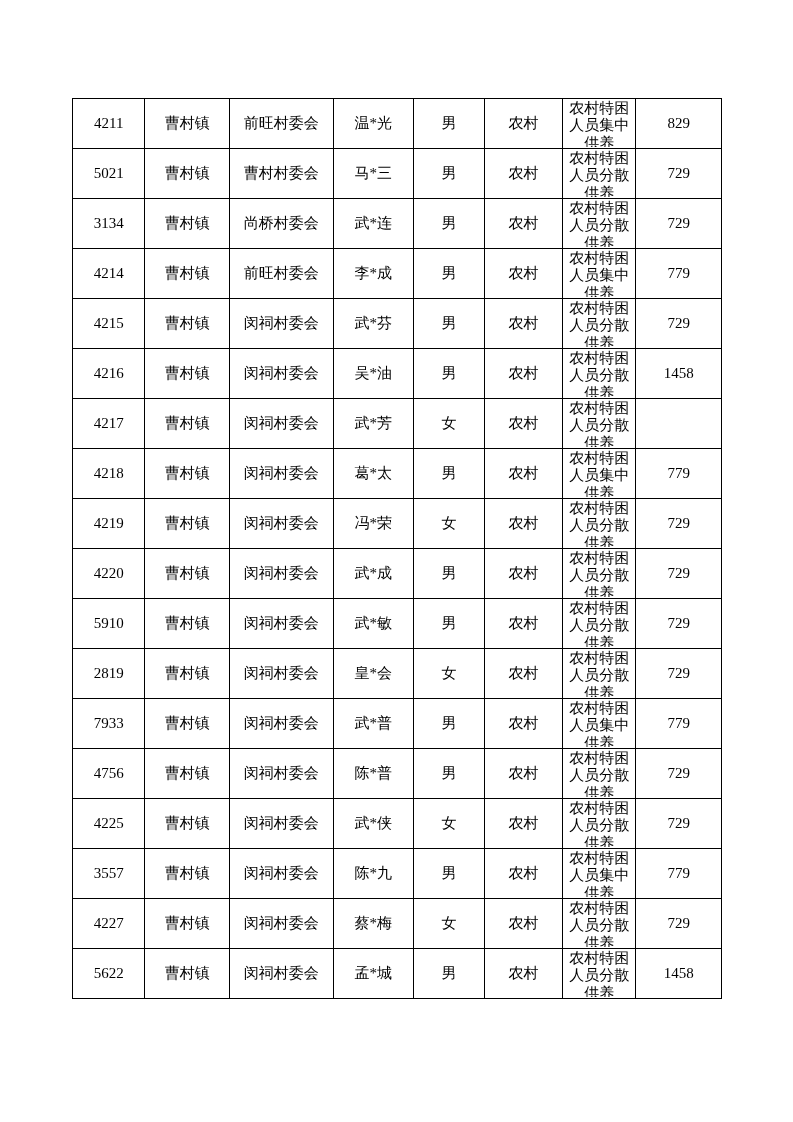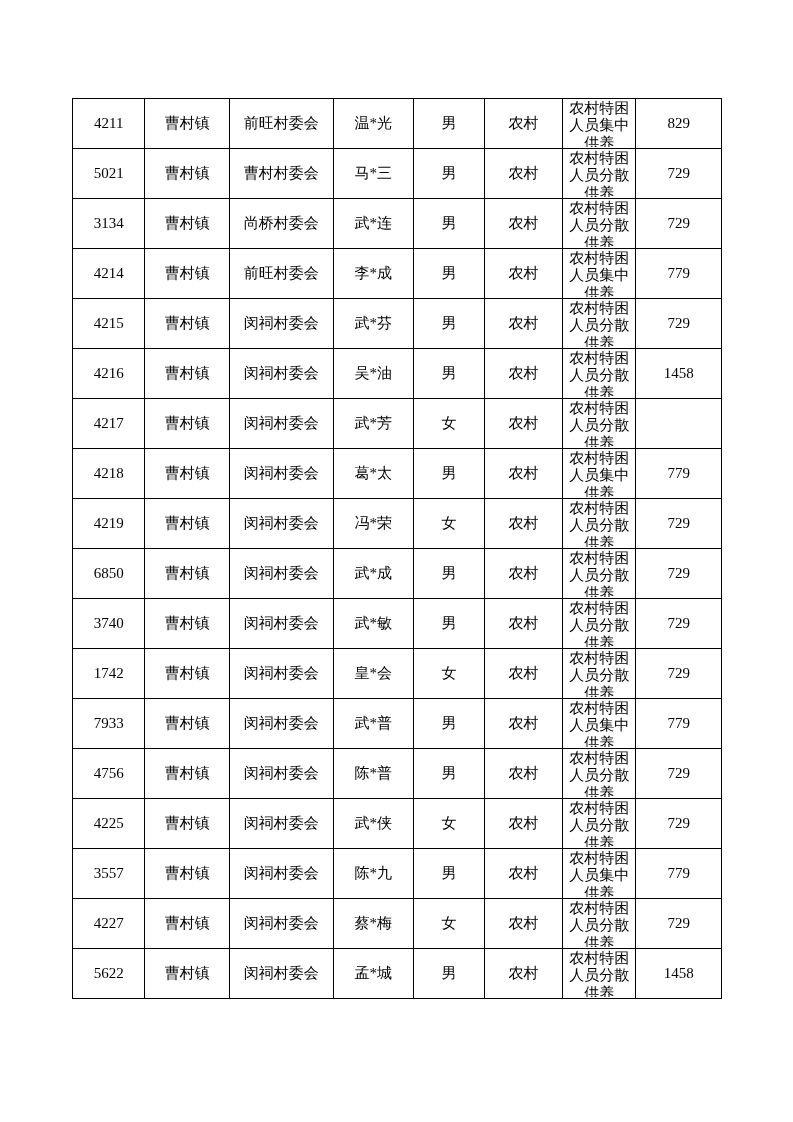--- a/index.html
+++ b/index.html
@@ -189,45 +189,45 @@
             <td>闵祠村委会</td>
             <td>冯*荣</td>
             <td>女</td>
             <td>农村</td>
             <td class="cat">
               <span class="cat-inner">农村特困人员分散供养</span>
             </td>
             <td class="amount">729</td>
           </tr>
           <tr>
-            <td class="id">6850</td>
+            <td class="id">4220</td>
             <td>曹村镇</td>
             <td>闵祠村委会</td>
             <td>武*成</td>
             <td>男</td>
             <td>农村</td>
             <td class="cat">
               <span class="cat-inner">农村特困人员分散供养</span>
             </td>
             <td class="amount">729</td>
           </tr>
           <tr>
-            <td class="id">3740</td>
+            <td class="id">5910</td>
             <td>曹村镇</td>
             <td>闵祠村委会</td>
             <td>武*敏</td>
             <td>男</td>
             <td>农村</td>
             <td class="cat">
               <span class="cat-inner">农村特困人员分散供养</span>
             </td>
             <td class="amount">729</td>
           </tr>
           <tr>
-            <td class="id">1742</td>
+            <td class="id">2819</td>
             <td>曹村镇</td>
             <td>闵祠村委会</td>
             <td>皇*会</td>
             <td>女</td>
             <td>农村</td>
             <td class="cat">
               <span class="cat-inner">农村特困人员分散供养</span>
             </td>
             <td class="amount">729</td>
           </tr>

